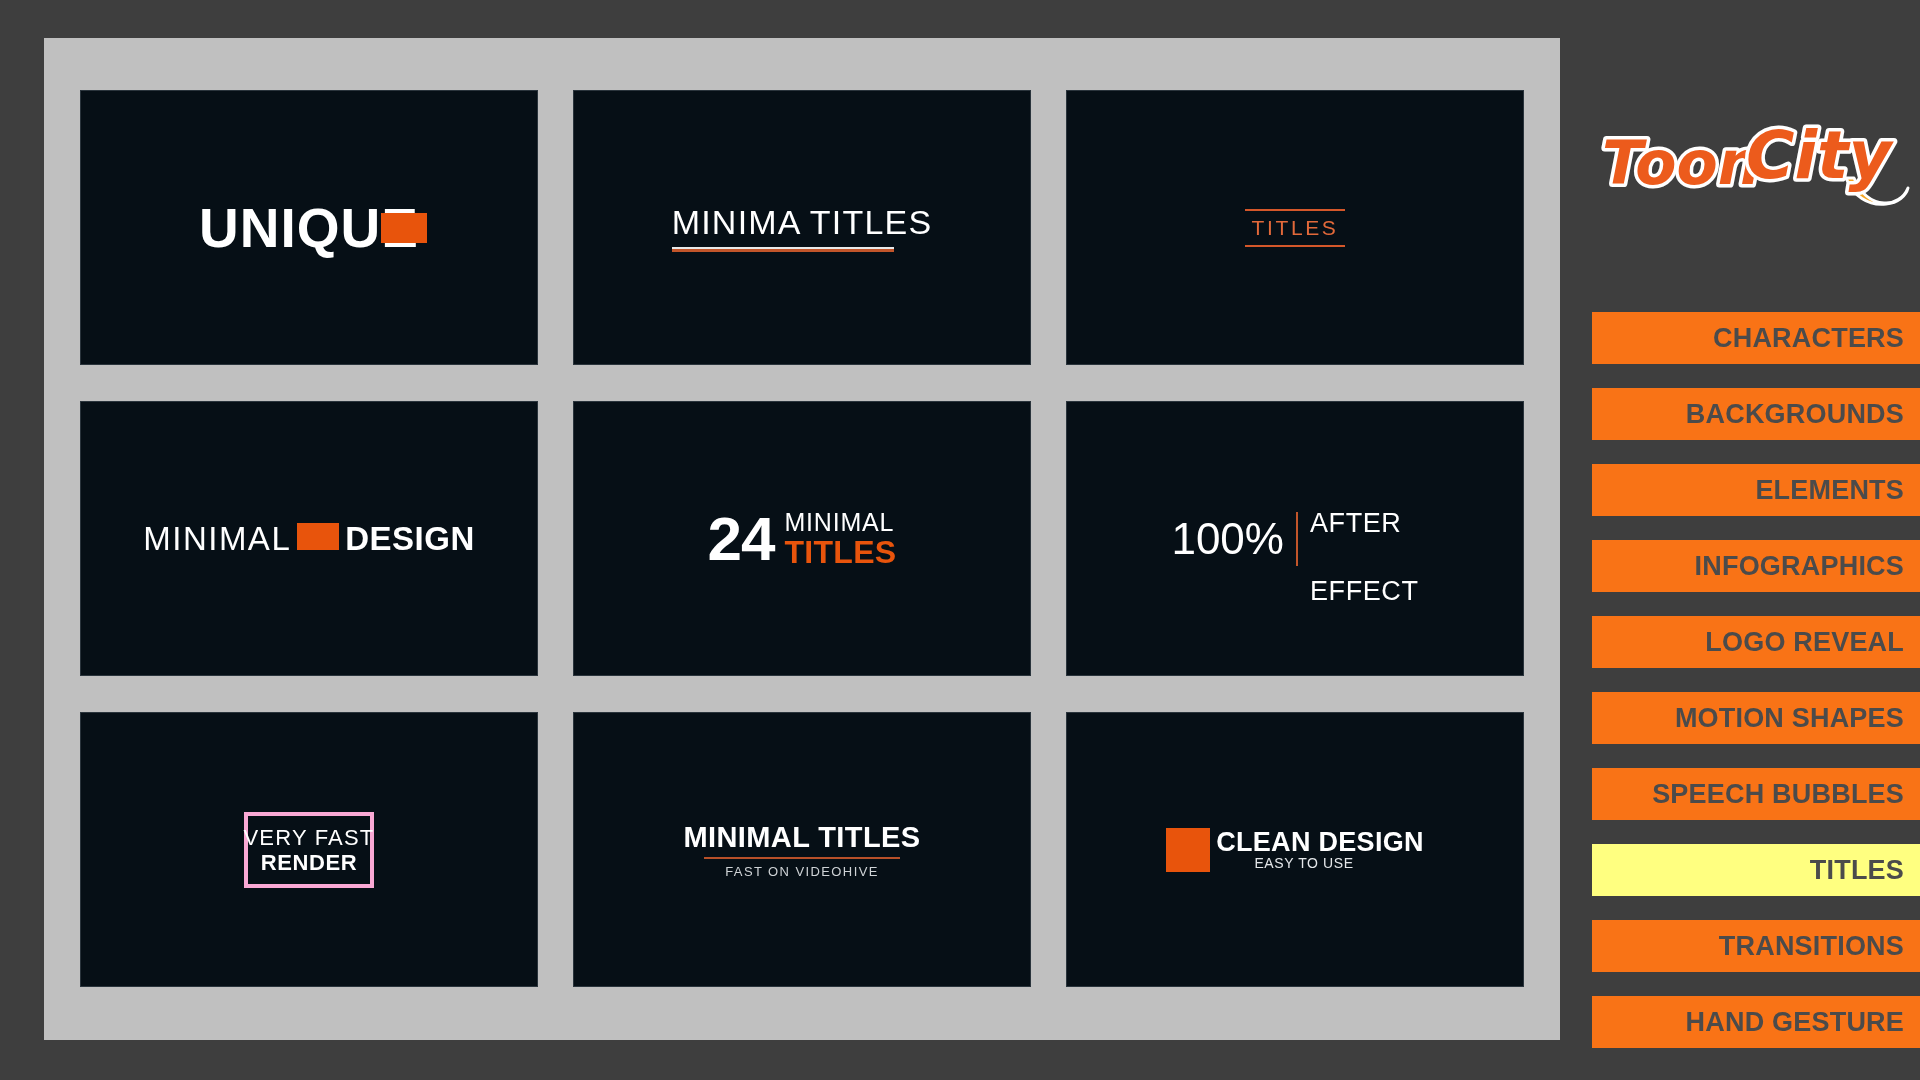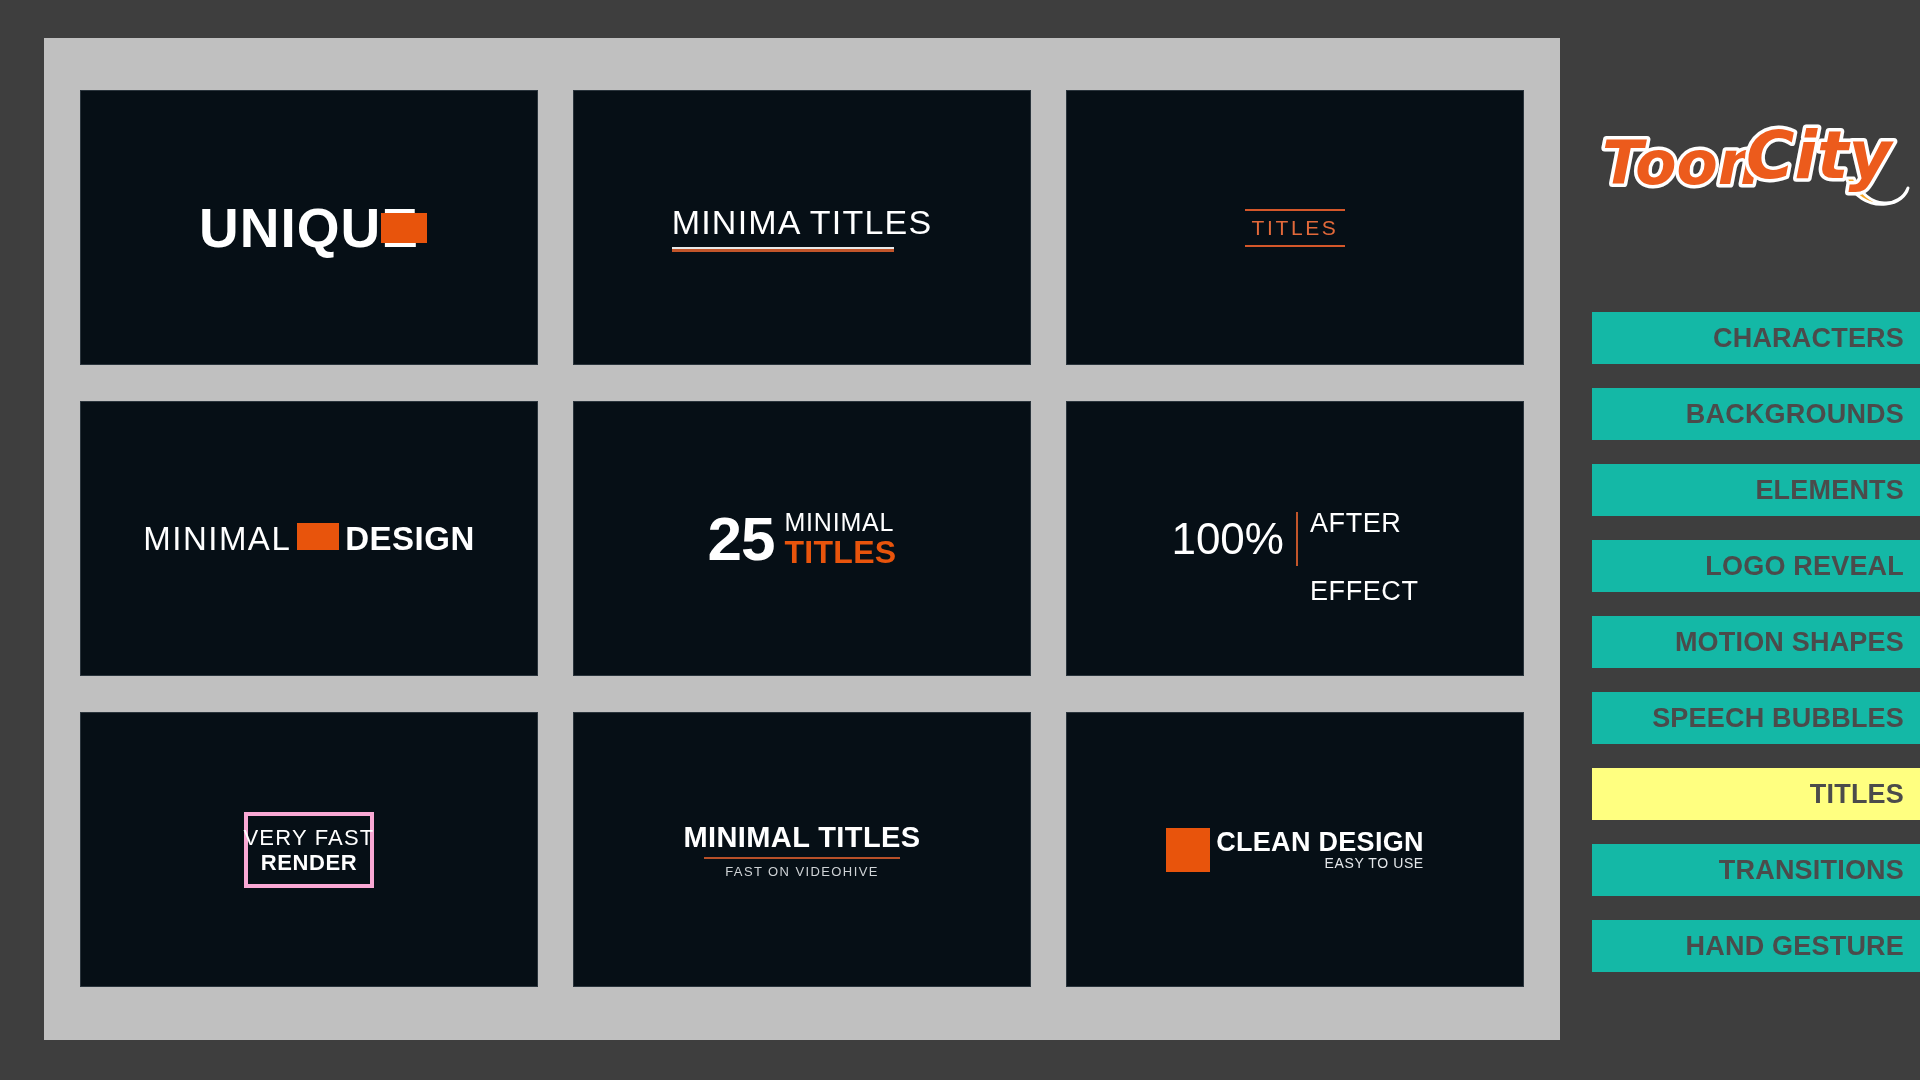--- a/index.html
+++ b/index.html
@@ -259,21 +259,21 @@
   .t9-square {
     width: 44px;
     height: 44px;
     background: #e8540c;
     display: inline-block;
     vertical-align: middle;
   }
   .t9-stack {
     display: inline-block;
     vertical-align: middle;
-    text-align: right;
+    text-align: center;
     margin-left: 6px;
   }
   .t9-title {
     display: block;
     font-size: 27px;
     font-weight: bold;
     color: #ffffff;
     letter-spacing: 0.3px;
     line-height: 1.05;
   }
@@ -307,21 +307,21 @@
 
   #menu {
     position: absolute;
     left: 0;
     top: 312px;
     width: 328px;
   }
 
   .menu-item {
     height: 52px;
-    background: #14b8a6;
+    background: #f97316;
     margin-bottom: 24px;
     display: flex;
     align-items: center;
     justify-content: flex-end;
     padding-right: 16px;
     box-sizing: border-box;
     cursor: pointer;
   }
   .menu-item .menu-label {
     font-size: 27px;
@@ -374,21 +374,21 @@
       <div class="thumb">
         <div class="thumb-inner">
           <span class="t4-thin">MINIMAL</span>
             <span class="t4-block"></span>
             <span class="t4-bold">DESIGN</span>
         </div>
       </div>
 
       <div class="thumb">
         <div class="thumb-inner">
-          <span class="t5-num">25</span>
+          <span class="t5-num">24</span>
             <span class="t5-stack">
             <span class="t5-top">MINIMAL</span>
             <span class="t5-bot">TITLES</span>
           </span>
         </div>
       </div>
 
       <div class="thumb">
         <div class="thumb-inner">
           <span class="t6-num">100%</span>
@@ -451,20 +451,23 @@
       <div class="menu-item">
         <span class="menu-label">CHARACTERS</span>
       </div>
       <div class="menu-item">
         <span class="menu-label">BACKGROUNDS</span>
       </div>
       <div class="menu-item">
         <span class="menu-label">ELEMENTS</span>
       </div>
       <div class="menu-item">
+        <span class="menu-label">INFOGRAPHICS</span>
+      </div>
+      <div class="menu-item">
         <span class="menu-label">LOGO REVEAL</span>
       </div>
       <div class="menu-item">
         <span class="menu-label">MOTION SHAPES</span>
       </div>
       <div class="menu-item">
         <span class="menu-label">SPEECH BUBBLES</span>
       </div>
       <div class="menu-item active">
         <span class="menu-label">TITLES</span>

